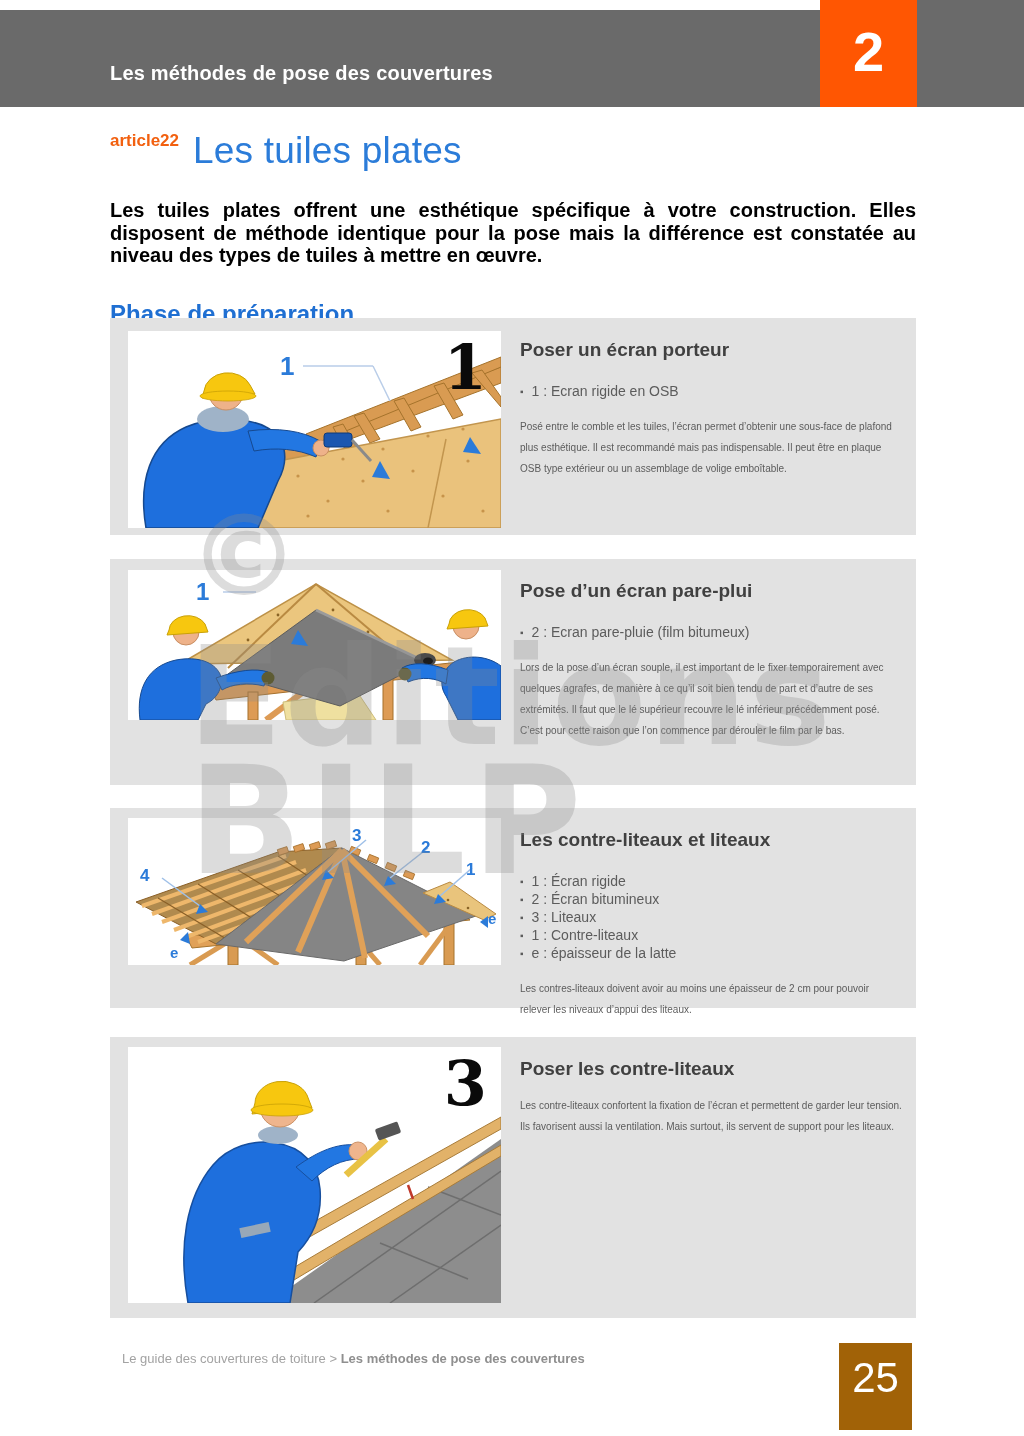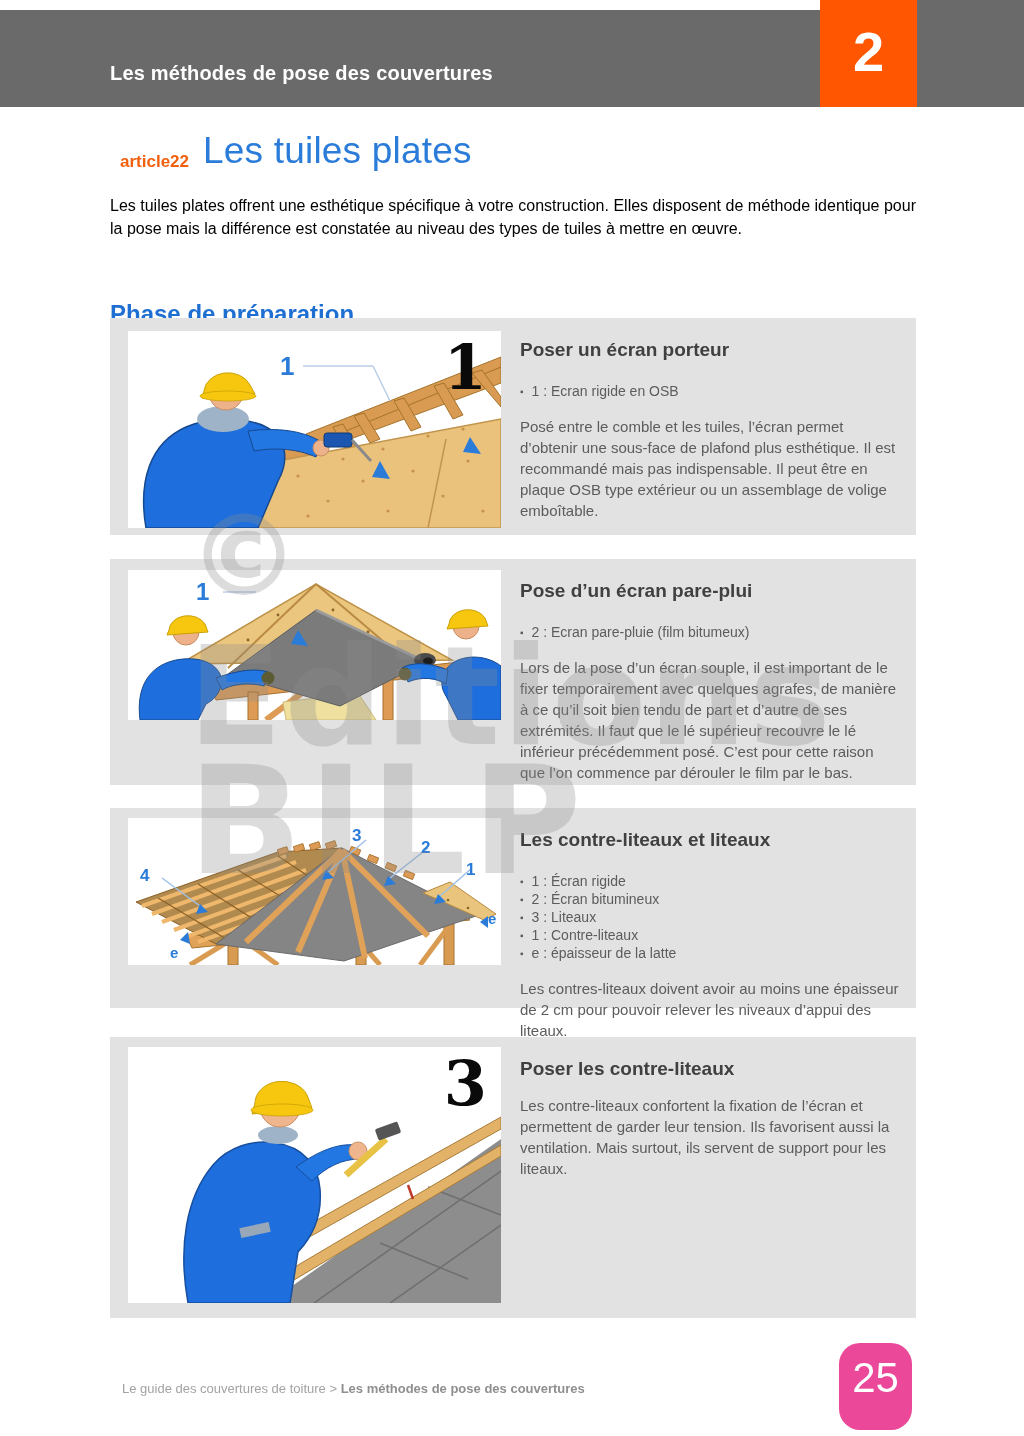--- a/index.html
+++ b/index.html
@@ -8,25 +8,25 @@
 
   
   .hdr-band-left{position:absolute;left:0;top:10px;width:820px;height:97px;background:#6a6a6a;}
   .hdr-band-right{position:absolute;left:917px;top:0;width:107px;height:107px;background:#6a6a6a;}
   .hdr-tab{position:absolute;left:820px;top:0;width:97px;height:107px;background:#ff5602;}
   .hdr-title{position:absolute;left:110px;top:62px;color:#ffffff;font-size:20px;font-weight:bold;letter-spacing:.2px;}
   .hdr-num{position:absolute;width:97px;text-align:center;top:24px;color:#ffffff;
            font-size:56px;font-weight:bold;line-height:1;}
 
   
-  .article-row{position:absolute;left:110px;top:131px;display:flex;align-items:flex-end;gap:14px;margin-left:10px;}
+  .article-row{position:absolute;left:110px;top:131px;display:flex;align-items:flex-start;gap:14px;}
   .article-label{color:#f2600f;font-weight:bold;font-size:17px;}
   .article-title{color:#2b7cd9;font-weight:normal;font-size:37px;line-height:1.1;letter-spacing:.2px;}
-  .intro{position:absolute;left:110px;top:179px;width:806px;color:#000;font-weight:normal;
-         font-size:16px;line-height:22.5px;text-align:justify;}
+  .intro{position:absolute;left:110px;top:179px;width:806px;color:#000;font-weight:bold;
+         font-size:20px;line-height:22.5px;text-align:justify;}
   .section-heading{position:absolute;left:110px;top:280px;color:#1f6fd2;font-weight:bold;font-size:24px;}
 
   
   .block{position:absolute;left:110px;width:806px;background:#e2e2e2;}
   .b1{top:318px;height:217px;}
   .b2{top:559px;height:226px;}
   .b3{top:808px;height:200px;}
   .b4{top:1037px;height:281px;}
 
   .figure{position:absolute;left:18px;background:#ffffff;overflow:hidden;}
@@ -37,33 +37,33 @@
   .figure svg{display:block;}
 
   .step-num{position:absolute;color:#0a0a0a;font-family:"DejaVu Serif",serif;font-weight:bold;
             font-size:62px;line-height:1;right:14px;top:6px;}
   .fig-label{position:absolute;color:#2b7bd9;font-weight:bold;}
 
   .textcol{position:absolute;left:410px;top:0;width:382px;}
   .block-title{margin:21px 0 0 0;font-size:19px;font-weight:bold;color:#404040;line-height:22px;}
   .bullets{margin:22px 0 0 0;padding:0;list-style:none;font-size:14px;color:#5c5c5c;line-height:16px;}
   .bullets li::before{content:"▪";font-size:10px;margin-right:8px;position:relative;top:-1px;color:#5c5c5c;}
-  .block-para{margin:15px 0 0 0;font-size:15px;color:#5c5c5c;line-height:21px;}
+  .block-para{margin:15px 0 0 0;font-size:10px;color:#5c5c5c;line-height:21px;}
 
   
   .watermark{position:absolute;left:0;top:0;width:100%;height:100%;pointer-events:none;z-index:6;
              color:rgba(140,140,140,0.30);font-family:"DejaVu Sans",sans-serif;font-weight:bold;}
   .wm-copy{position:absolute;left:188px;top:500px;font-size:112px;line-height:1;}
   .wm-editions{position:absolute;left:188px;top:628px;font-size:138px;line-height:1;letter-spacing:2px;}
   .wm-bilp{position:absolute;left:188px;top:746px;font-size:150px;line-height:1;letter-spacing:6px;}
 
   
-  .breadcrumb{position:absolute;left:122px;top:1381px;font-size:13px;color:#a3a3a3;}
+  .breadcrumb{position:absolute;left:122px;top:1351px;font-size:13px;color:#a3a3a3;}
   .breadcrumb .bold{font-weight:bold;color:#8f8f8f;}
-  .page-num-box{position:absolute;left:839px;top:1343px;width:73px;height:87px;background:#ec4899;border-radius:21px;}
+  .page-num-box{position:absolute;left:839px;top:1343px;width:73px;height:87px;background:#a16207;}
   .page-num{display:block;text-align:center;margin-top:14px;color:#ffffff;font-size:42px;line-height:1;}
 </style>
 </head>
 <body>
 
 <div class="page">
 
   <div class="hdr-band-left"></div>
   <div class="hdr-band-right"></div>
   <div class="hdr-tab">

